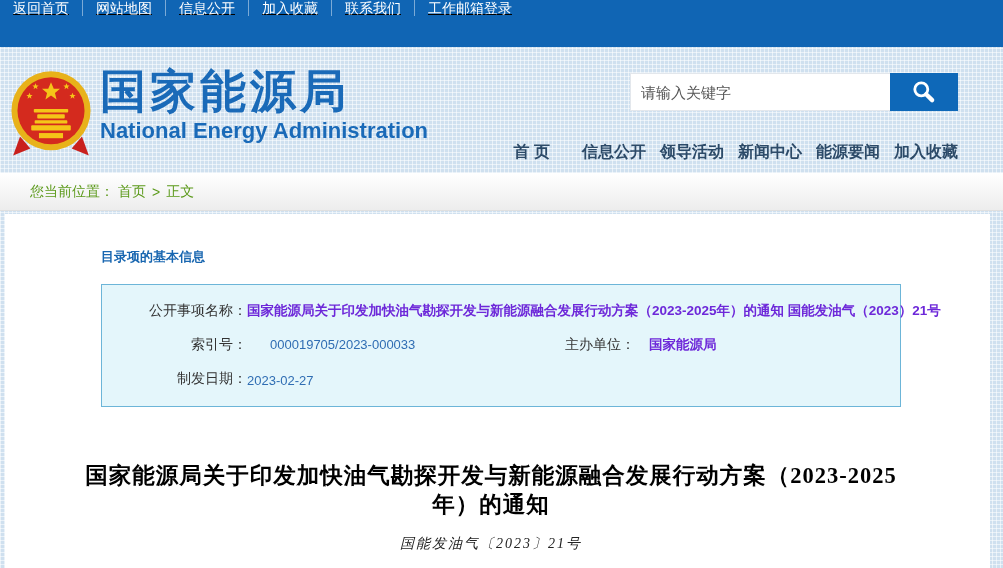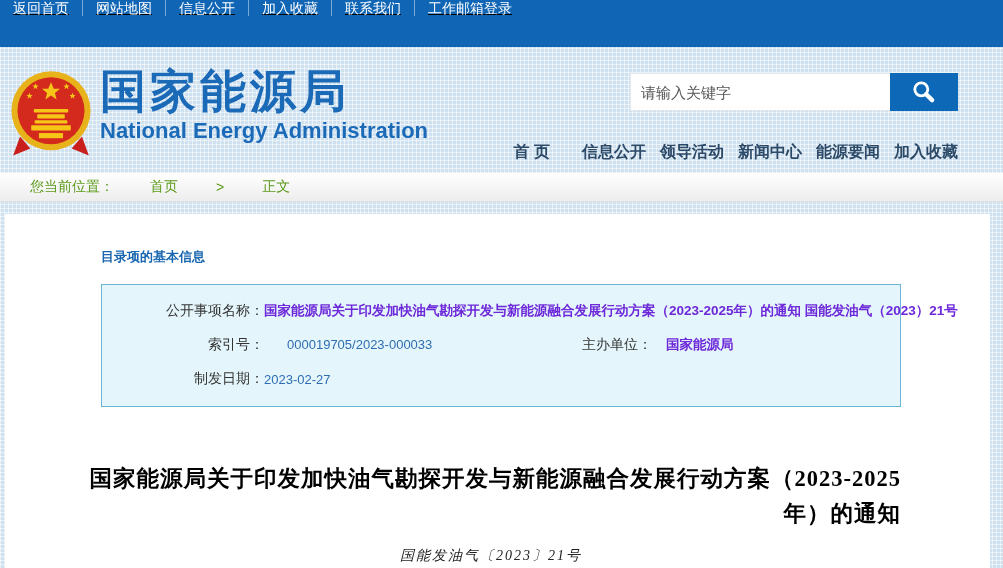--- a/index.html
+++ b/index.html
@@ -50,55 +50,55 @@
     position:absolute; right:45px; bottom:10px; display:flex; align-items:center;
   }
   .nav a {
     color:#2c4a68; font-size:16px; text-decoration:none; cursor:pointer;
     margin-left:14px; white-space:nowrap; font-weight:bold;
   }
   .nav a.home { margin-right:18px; }
 
   
   .breadcrumb {
-    position:absolute; top:173px; left:0; right:0; height:29px;
+    position:absolute; top:173px; left:0; right:0; height:38px;
     background:linear-gradient(#ffffff, #ededed);
     border-bottom:1px solid #dfdfdf;
     display:flex; align-items:center; padding-left:30px;
-    font-size:14px; color:#5c9a1b;gap:32px;
+    font-size:14px; color:#5c9a1b;
   }
   .breadcrumb a { color:#5c9a1b; text-decoration:none; cursor:pointer; }
   .breadcrumb .sep { margin:0 6px; }
   .breadcrumb .prefix { margin-right:4px; }
 
   
   .content {
     position:absolute; top:214px; left:5px; right:13px; bottom:0;
     background:#ffffff; padding:34px 0 0 96px;
   }
   .section-title { font-size:13px; font-weight:bold; color:#1866b0; margin-bottom:18px; }
 
   .info-box {
     width:800px; background:#e4f6fb; border:1px solid #6cb5d8;
     padding:9px 0 10px 0; font-size:14px;
   }
-  .info-row { display:flex; align-items:center; padding:8px 0;margin-left:26px; }
+  .info-row { display:flex; align-items:flex-end; padding:8px 9px; }
   .info-label { width:136px; text-align:right; color:#333; flex:none; }
   .info-value { color:#2f6db3; font-size:13px; white-space:nowrap; }
   .info-value.teal { color:#6d28d9; font-weight:bold; font-size:13.5px; }
   .pair-left { display:flex; align-items:baseline; width:420px; flex:none;gap:23px; }
   .pair-right { display:flex; align-items:baseline; }
   .pair-right .info-label { width:104px; }
   .pair-right .info-value { margin-left:14px; }
 
   .article { margin-top:54px; width:860px; margin-left:-40px; text-align:center; }
   .article-title {
     font-family:"Liberation Serif", serif; font-weight:bold; color:#000;
-    font-size:22.5px; line-height:35px; letter-spacing:1px;
-    width:820px; margin:0 auto;text-align:right;
+    font-size:22.5px; line-height:29px; letter-spacing:1px;
+    width:820px; margin:0 auto;
   }
   .doc-number {
     font-family:"Liberation Serif", serif; font-style:italic; color:#222;
     font-size:14px; margin-top:16px; letter-spacing:2px;
   }
 </style>
 </head>
 <body>
 
 <div class="topbar">

